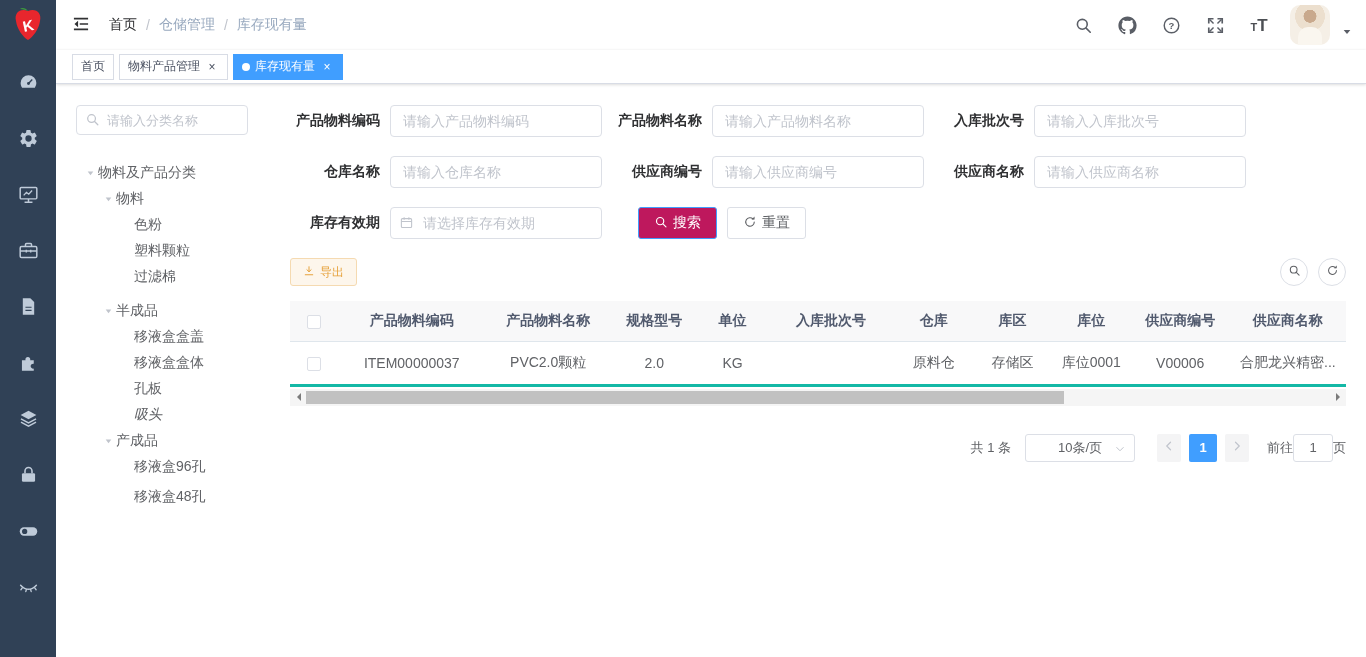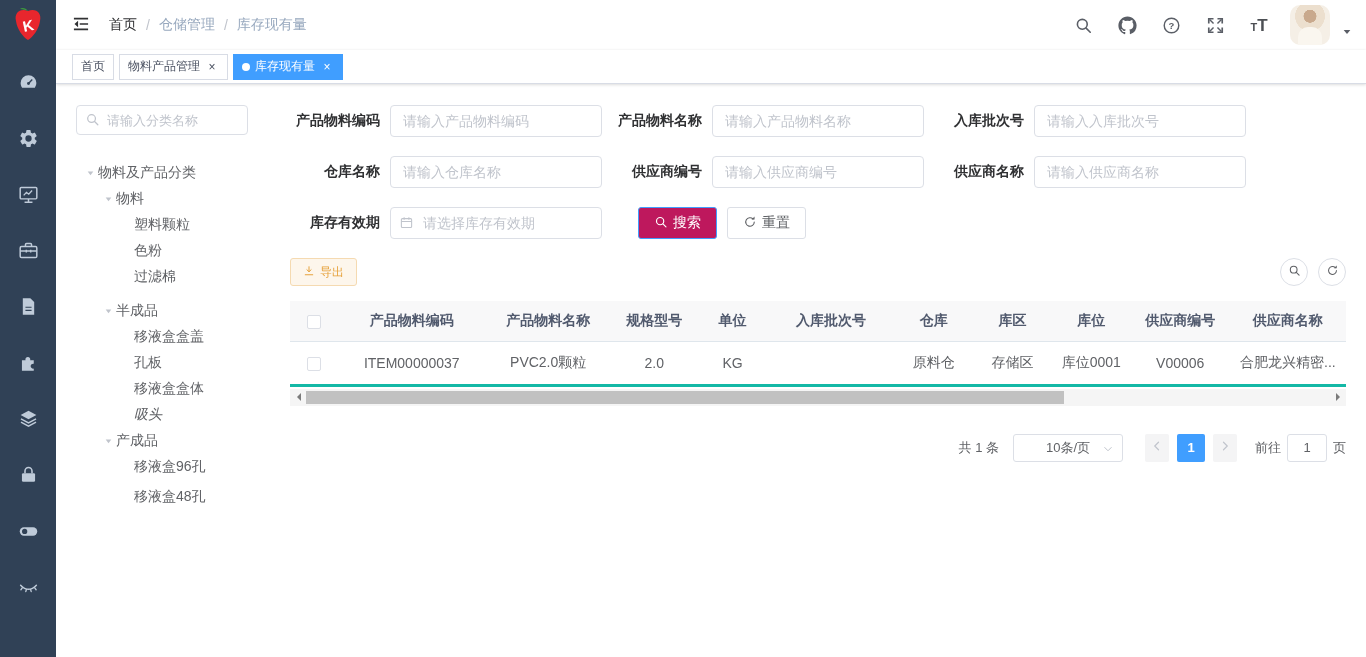--- a/index.html
+++ b/index.html
@@ -123,21 +123,21 @@
   .pager-total { margin-right:6px; }
   .page-size { width:110px; height:28px; border:1px solid #dcdfe6; border-radius:3px; position:relative;
     display:flex; align-items:center; justify-content:center; cursor:pointer; color:#606266; margin-right:14px; }
   .page-size .ps-caret { position:absolute; right:8px; top:8px; color:#c0c4cc; }
   .page-size .ps-caret svg { width:12px; height:12px; }
   .page-btn { min-width:24px; height:28px; padding:0 4px; background:#f4f4f5; border-radius:2px;
     display:flex; align-items:center; justify-content:center; color:#c0c4cc; cursor:pointer; }
   .page-btn svg { width:12px; height:12px; }
   .page-num { min-width:28px; height:28px; background:#409eff; color:#fff; border-radius:2px;
     display:flex; align-items:center; justify-content:center; font-weight:700; cursor:pointer; }
-  .goto { display:flex; align-items:center; gap:6px; margin-left:10px; }
+  .goto { display:flex; align-items:center; gap:0; margin-left:10px; }
   .goto input { width:40px; height:28px; border:1px solid #dcdfe6; border-radius:3px; text-align:center;
     font-size:13px; color:#606266; outline:none; font-family:"Liberation Sans","DejaVu Sans",sans-serif; }
 </style>
 </head>
 <body>
 
 <aside class="sidebar">
   <div class="logo-box">
     <svg class="logo-mark" viewBox="0 0 34 36">
       <path d="M17 4 C9 1 3 6 5 14 C6 22 12 30 17 33 C22 30 28 22 29 14 C31 6 25 1 17 4 Z" fill="#e8262d"></path>
@@ -295,49 +295,49 @@
           <div class="tree-node" style="padding-left: 24px;">
             <span class="tree-caret">
               <svg viewBox="0 0 24 24" width="9" height="9">
                 <path fill="currentColor" d="M4.5 6.5l7.5 10 7.5-10z"></path>
               </svg>
             </span>
             <span class="tree-label">物料</span>
           </div>
           <div class="tree-node" style="padding-left: 42px;">
             <span class="tree-caret"></span>
+            <span class="tree-label">色粉</span>
+          </div>
+          <div class="tree-node" style="padding-left: 42px;">
+            <span class="tree-caret"></span>
             <span class="tree-label">塑料颗粒</span>
-          </div>
-          <div class="tree-node" style="padding-left: 42px;">
-            <span class="tree-caret"></span>
-            <span class="tree-label">色粉</span>
           </div>
           <div class="tree-node" style="padding-left: 42px;">
             <span class="tree-caret"></span>
             <span class="tree-label">过滤棉</span>
           </div>
           <div class="tree-node" style="padding-left: 24px; margin-top: 8px;">
             <span class="tree-caret">
               <svg viewBox="0 0 24 24" width="9" height="9">
                 <path fill="currentColor" d="M4.5 6.5l7.5 10 7.5-10z"></path>
               </svg>
             </span>
             <span class="tree-label">半成品</span>
           </div>
           <div class="tree-node" style="padding-left: 42px;">
             <span class="tree-caret"></span>
             <span class="tree-label">移液盒盒盖</span>
           </div>
           <div class="tree-node" style="padding-left: 42px;">
             <span class="tree-caret"></span>
+            <span class="tree-label">移液盒盒体</span>
+          </div>
+          <div class="tree-node" style="padding-left: 42px;">
+            <span class="tree-caret"></span>
             <span class="tree-label">孔板</span>
-          </div>
-          <div class="tree-node" style="padding-left: 42px;">
-            <span class="tree-caret"></span>
-            <span class="tree-label">移液盒盒体</span>
           </div>
           <div class="tree-node" style="padding-left: 42px; font-style: italic;">
             <span class="tree-caret"></span>
             <span class="tree-label">吸头</span>
           </div>
           <div class="tree-node" style="padding-left: 24px;">
             <span class="tree-caret">
               <svg viewBox="0 0 24 24" width="9" height="9">
                 <path fill="currentColor" d="M4.5 6.5l7.5 10 7.5-10z"></path>
               </svg>

